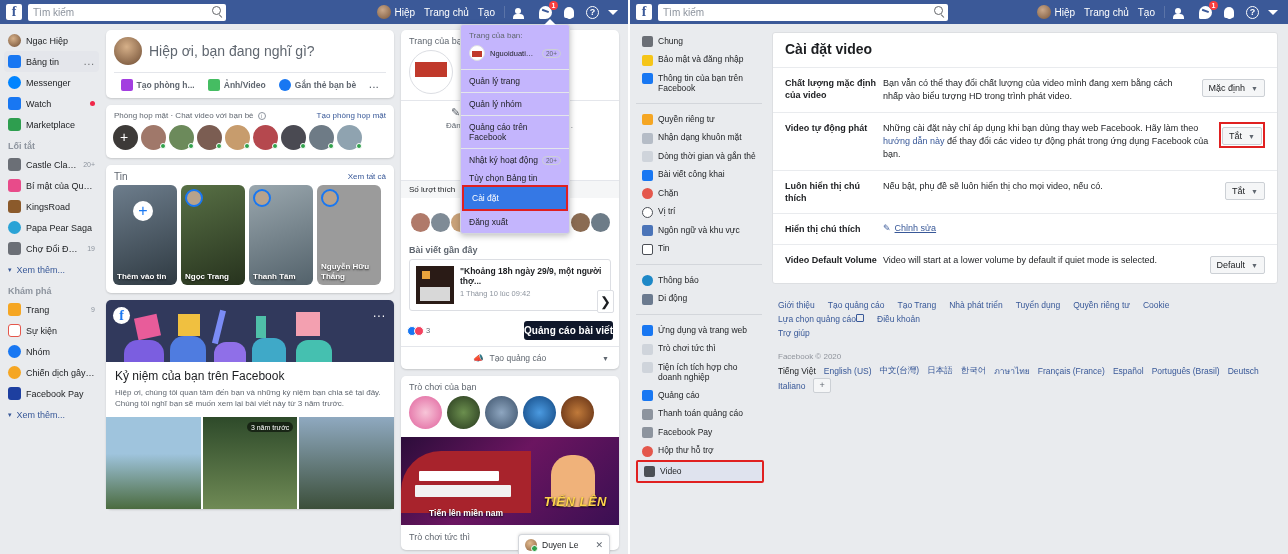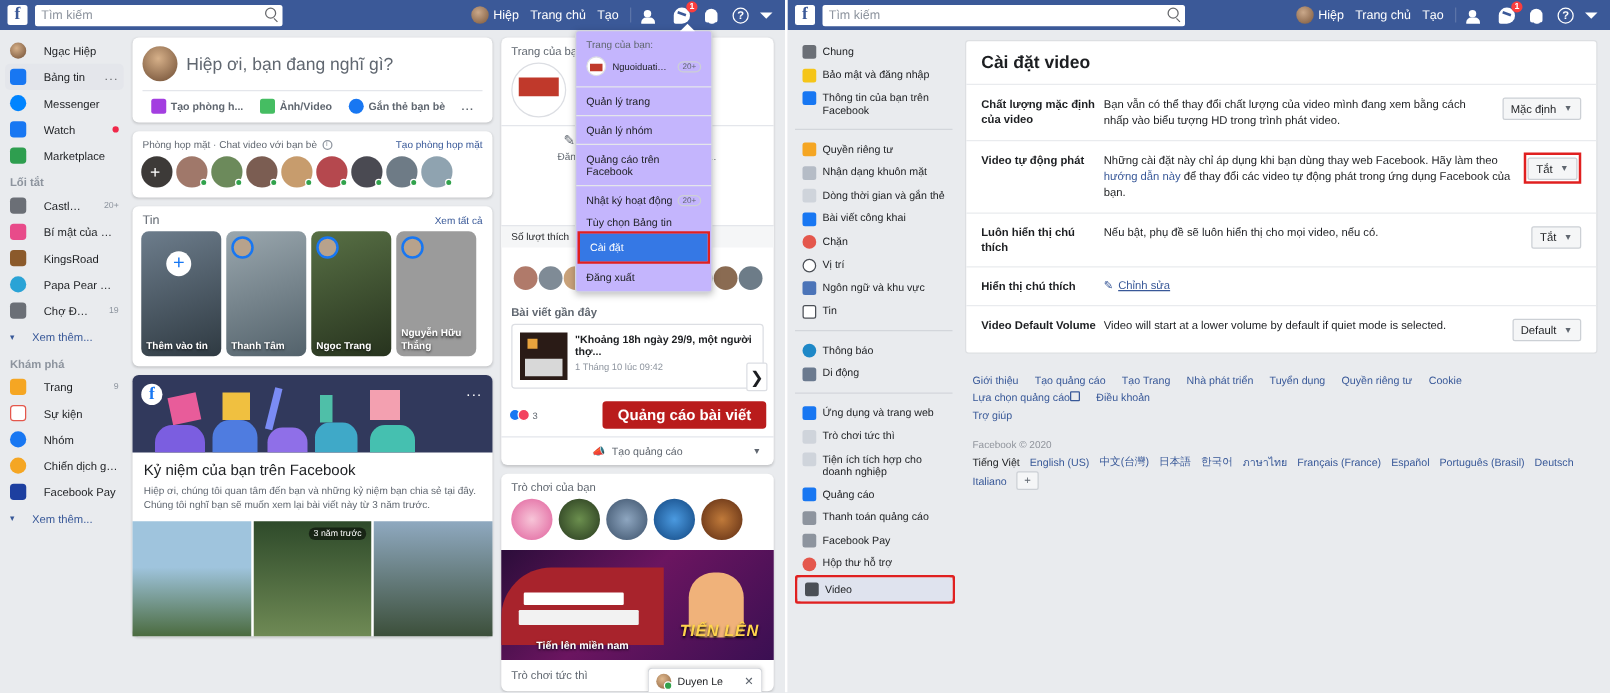--- a/index.html
+++ b/index.html
@@ -80,21 +80,21 @@
   .caret-dn {
     width: 0; height: 0; border-left: 5px solid transparent; border-right: 5px solid transparent;
     border-top: 5px solid #fff;
   }
 
   
   .body-l { display: flex; height: 530px; }
 
   .sidebar { width: 103px; padding: 6px 4px 0 4px; overflow: hidden; flex: none; }
   .sb-item {
-    display: flex; align-items: center; gap: 14px; height: 21px; padding: 0 4px;
+    display: flex; align-items: center; gap: 5px; height: 21px; padding: 0 4px;
     border-radius: 4px; font-size: 9px; color: #1c1e21; white-space: nowrap; overflow: hidden;
   }
   .sb-item.active { background: #e4e6eb; }
   .sb-ico { width: 13px; height: 13px; border-radius: 3px; flex: none; }
   .sb-label { overflow: hidden; text-overflow: ellipsis; flex: 1; }
   .sb-cnt { font-size: 7px; color: #8d949e; }
   .sb-dot { width: 5px; height: 5px; border-radius: 50%; background: #f02849; }
   .sb-dots { font-size: 10px; color: #65676b; letter-spacing: 1px; }
   .sb-head { font-size: 9px; color: #8d949e; padding: 6px 4px 3px; font-weight: bold; }
   .sb-more { color: #385898; }
@@ -169,22 +169,22 @@
   .post-card { border: 1px solid #dcdee3; border-radius: 3px; margin: 0 8px 6px; display: flex; }
   .post-thumb { width: 38px; height: 38px; margin: 6px; flex: none; background: #2a1b16; position: relative; overflow: hidden; }
   .post-txt { padding: 6px 4px 4px 0; flex: 1; }
   .post-h { font-size: 8.5px; color: #1c1e21; font-weight: bold; line-height: 10px; }
   .post-date { font-size: 7.5px; color: #8d949e; margin-top: 3px; }
   .post-foot { display: flex; align-items: center; gap: 5px; padding: 4px 6px 6px; }
   .react { display: flex; align-items: center; }
   .react i { width: 10px; height: 10px; border-radius: 50%; display: inline-block; margin-right: -3px;
     border: 1px solid #fff; }
   .react span { font-size: 7.5px; color: #606770; margin-left: 5px; }
-  .boost-btn { margin-left: auto; background: #b91c1c; color: #fff; font-size: 12px; font-weight: bold;
-    padding: 4px 12px; border-radius: 3px; }
+  .boost-btn { margin-left: auto; background: #0f172a; color: #fff; font-size: 10px; font-weight: bold;
+    padding: 4px 0; border-radius: 3px; }
   .nxt-arrow { position: absolute; right: 9px; top: 266px; width: 17px; height: 23px; background: #fff;
     border: 1px solid #dcdee3; border-radius: 2px; color: #1c1e21; font-size: 13px; line-height: 21px; text-align: center; }
   .create-ad { display: flex; align-items: center; justify-content: center; gap: 5px;
     border-top: 1px solid #e4e6eb; padding: 6px 0; font-size: 8.5px; color: #606770; position: relative; }
   .create-ad .cv { position: absolute; right: 10px; font-size: 7px; }
 
   .games-title { font-size: 9px; color: #606770; padding: 6px 8px 4px; }
   .games-row { display: flex; gap: 5px; padding: 0 8px 8px; }
   .game-av { width: 33px; height: 33px; border-radius: 50%; flex: none; }
   .game-banner { height: 88px; position: relative; overflow: hidden;
@@ -448,27 +448,27 @@
         <div class="card">
           <div class="stories-head">
             <span class="st-title">Tin</span>
             <span class="st-all">Xem tất cả</span>
           </div>
           <div class="st-row">
             <div class="story" style="background:linear-gradient(160deg,#6d7d8c,#2f3a42)">
               <span class="st-addbtn">+</span>
               <span class="st-name">Thêm vào tin</span>
             </div>
+            <div class="story" style="background:linear-gradient(160deg,#587045,#27331e)">
+              <span class="st-ring"></span>
+              <span class="st-name">Ngọc Trang</span>
+            </div>
             <div class="story" style="background:linear-gradient(160deg,#9aa7ae,#53626b)">
               <span class="st-ring"></span>
               <span class="st-name">Thanh Tâm</span>
-            </div>
-            <div class="story" style="background:linear-gradient(160deg,#587045,#27331e)">
-              <span class="st-ring"></span>
-              <span class="st-name">Ngọc Trang</span>
             </div>
             <div class="story" style="background:#9b9b9b">
               <span class="st-ring"></span>
               <span class="st-name">Nguyễn Hữu Thắng</span>
             </div>
           </div>
         </div>
 
         <div class="card">
           <div class="mem-banner">

